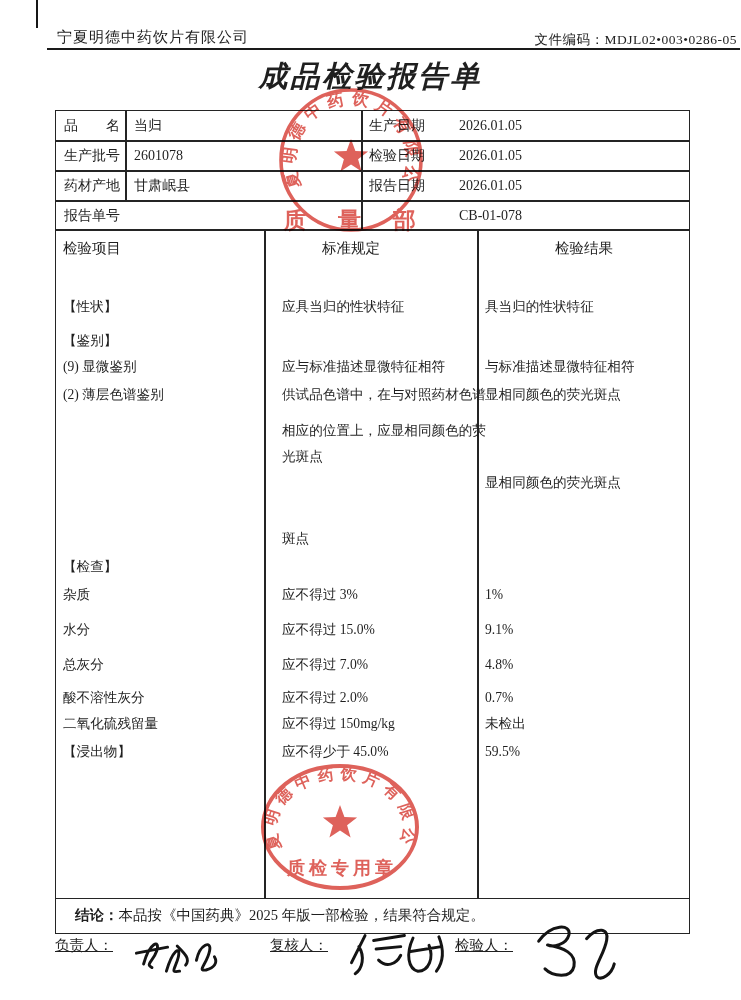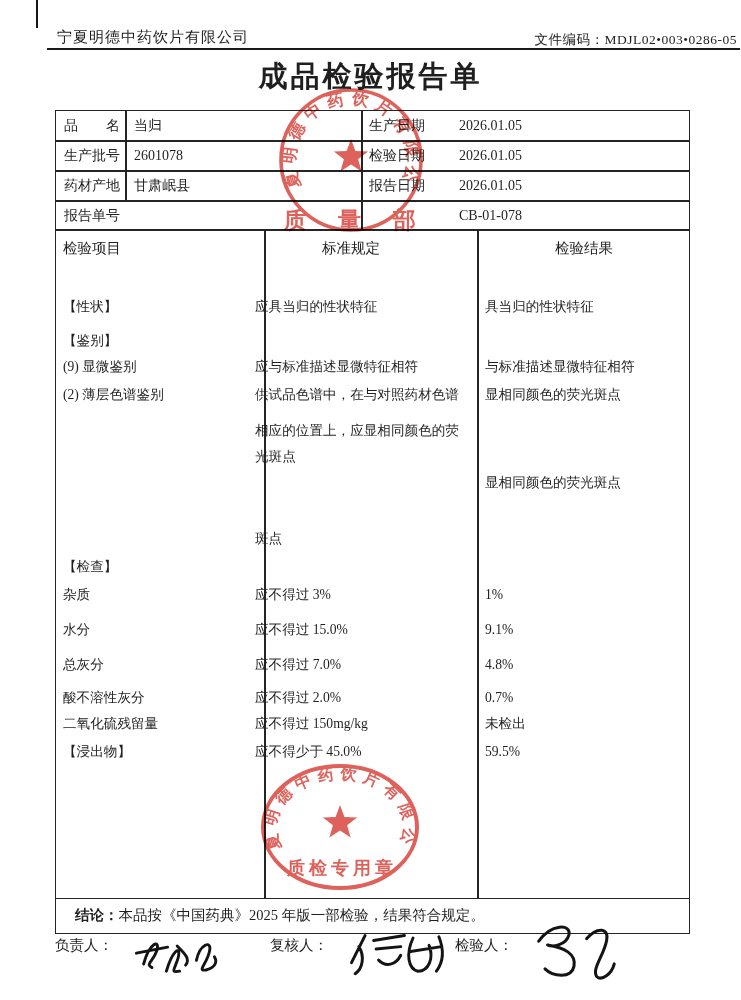--- a/index.html
+++ b/index.html
@@ -6,21 +6,21 @@
   .page{
     position:relative;width:741px;height:1000px;background:#ffffff;
     font-family:"Liberation Serif","DejaVu Serif",serif;color:#1f1f1f;
     overflow:hidden;margin:0 auto;
   }
   .artifact{position:absolute;left:36px;top:0;width:2px;height:28px;background:#161616;}
   .company{position:absolute;left:57px;top:28px;font-size:15px;letter-spacing:1px;}
   .doccode{position:absolute;right:4px;top:31px;font-size:13.5px;letter-spacing:.5px;}
   .header-rule{position:absolute;left:47px;top:48px;width:693px;height:2px;background:#1a1a1a;}
   .title{position:absolute;left:0;top:57px;width:100%;text-align:center;
-         font-size:29px;font-weight:bold;letter-spacing:3px;}
+         font-size:29px;font-weight:bold;letter-spacing:3px;font-style:italic;}
 
   
   .info-table{position:absolute;left:55px;top:110px;width:635px;height:120px;
               border:1.6px solid #242424;box-sizing:border-box;font-size:14px;}
   .irow{position:absolute;left:0;width:100%;height:30px;line-height:29px;}
   .irow span{position:absolute;white-space:pre;}
   .hl{position:absolute;left:0;width:100%;height:1.5px;background:#242424;}
   .vl{position:absolute;top:0;width:1.5px;background:#242424;}
   .ilabel{left:8px;}
   .ival{left:78px;}
@@ -32,29 +32,29 @@
               border:1.6px solid #242424;border-bottom:none;box-sizing:border-box;}
   .mvl{position:absolute;top:0;height:100%;width:1.5px;background:#242424;}
   .thead{position:absolute;left:0;top:8px;width:100%;height:22px;font-size:14.5px;}
   .thead span{position:absolute;text-underline-offset:4px;}
   .th-item{left:7px;}
   .th-std{left:208px;width:174px;text-align:center;}
   .th-res{left:421px;width:214px;text-align:center;}
   .trow{position:absolute;left:0;width:100%;height:20px;font-size:13.6px;line-height:20px;}
   .trow span{position:absolute;white-space:nowrap;}
   .c-item{left:7px;}
-  .c-std{left:199px;text-align:right;}
+  .c-std{left:226px;text-align:right;}
   .c-res{left:429px;}
 
   
   .conclusion{position:absolute;left:55px;top:898px;width:635px;height:36px;
               border:1.6px solid #242424;box-sizing:border-box;font-size:14.5px;line-height:33px;}
   .conclusion .clabel{font-weight:bold;margin-left:19px;}
   .signrow{position:absolute;left:0;top:936px;width:741px;height:60px;font-size:14.5px;}
-  .signrow .slabel{position:absolute;white-space:nowrap;}
+  .signrow .slabel{position:absolute;white-space:nowrap;text-decoration:underline;}
   .sl1{left:55px;} .sl2{left:270px;} .sl3{left:455px;}
   .sig{position:absolute;}
   .sig path{stroke:#141414;stroke-width:2.4;fill:none;stroke-linecap:round;stroke-linejoin:round;}
 
   
   .stamp{position:absolute;mix-blend-mode:multiply;opacity:.85;}
   .stamp text{font-family:"Liberation Serif","DejaVu Serif",serif;font-weight:bold;}
 </style>
 </head>
 <body>

